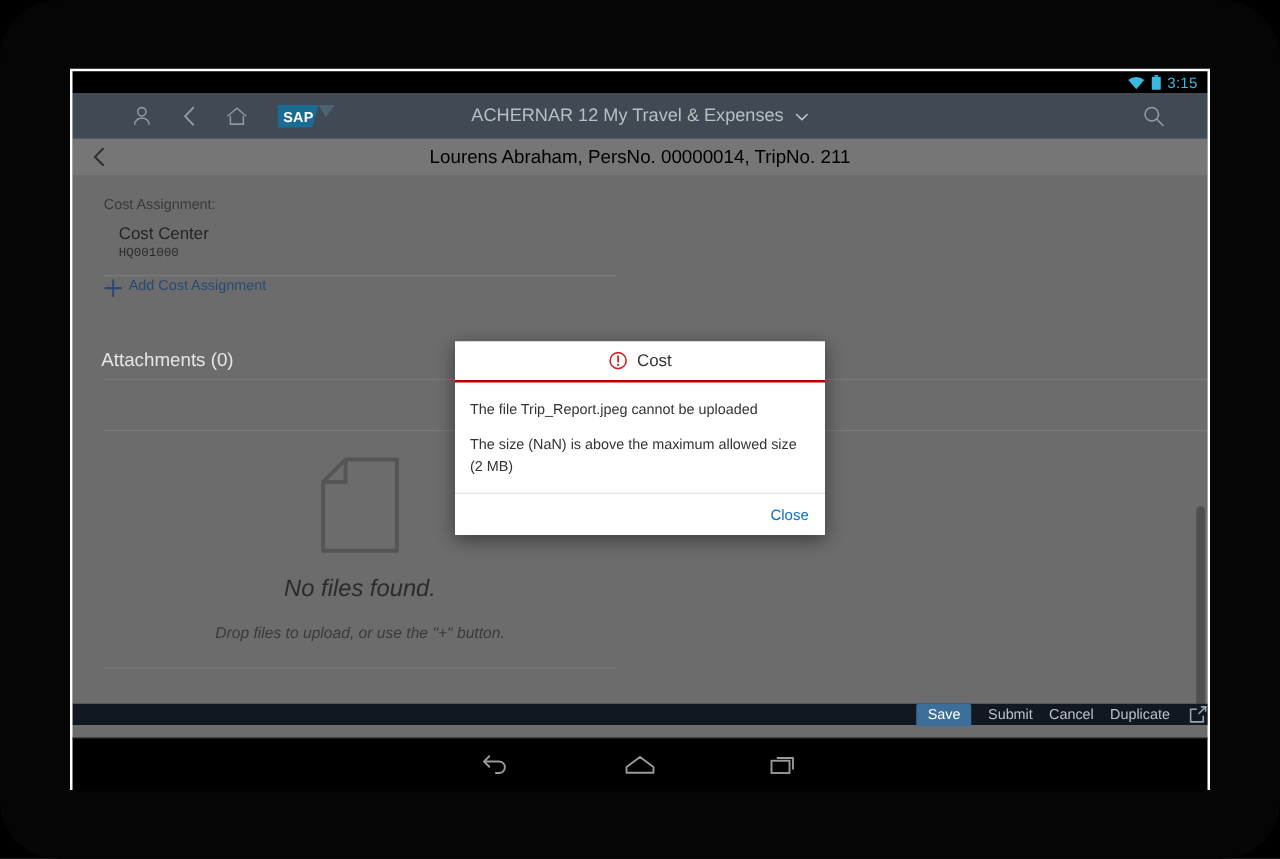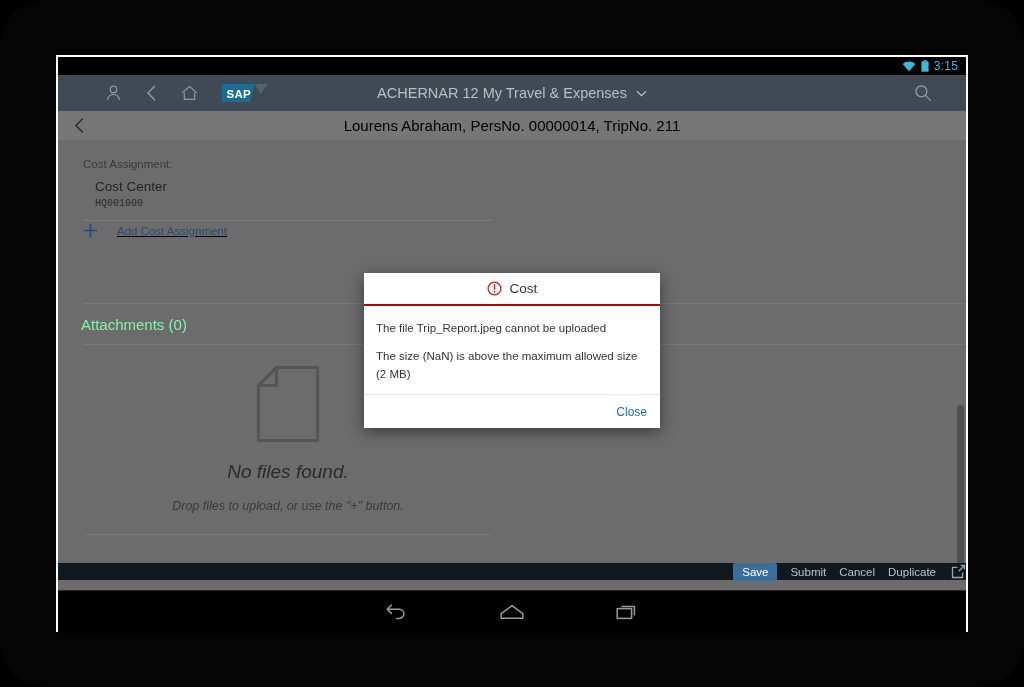--- a/index.html
+++ b/index.html
@@ -74,26 +74,26 @@
   .sec-label{
     position:absolute;left:25px;top:18px;color:#3a3a3a;font-size:11.5px;
   }
   .cost-card{
     position:absolute;left:25px;top:34px;width:410px;height:46px;
     border-bottom:1px solid rgba(255,255,255,.10);
   }
   .cost-title{position:absolute;left:12px;top:5px;color:#252525;font-size:13.5px;}
   .cost-val{position:absolute;left:12px;top:24px;color:#2b2b2b;font-size:10px;font-family:Liberation Mono, monospace;}
   .add-row{
-    position:absolute;left:25px;top:83px;display:flex;align-items:center;gap:19px;cursor:pointer;text-decoration:underline;
+    position:absolute;left:25px;top:83px;display:flex;gap:5px;cursor:pointer;
   }
   .plus-ico{width:15px;height:15px;}
   .add-txt{color:#2a4a73;font-size:11.5px;}
   .attach-title{
-    position:absolute;left:23px;top:140px;color:#86efac;font-size:15px;margin-top:36px;
+    position:absolute;left:23px;top:140px;color:#e5e5e5;font-size:15px;
   }
   .attach-toolbar{
     position:absolute;left:25px;top:163px;width:885px;height:40px;
     border-top:1px solid rgba(255,255,255,.09);
     border-bottom:1px solid rgba(255,255,255,.09);
   }
   .empty-wrap{
     position:absolute;left:25px;top:204px;width:410px;height:190px;
     display:flex;flex-direction:column;align-items:center;
     border-bottom:1px solid rgba(255,255,255,.09);

